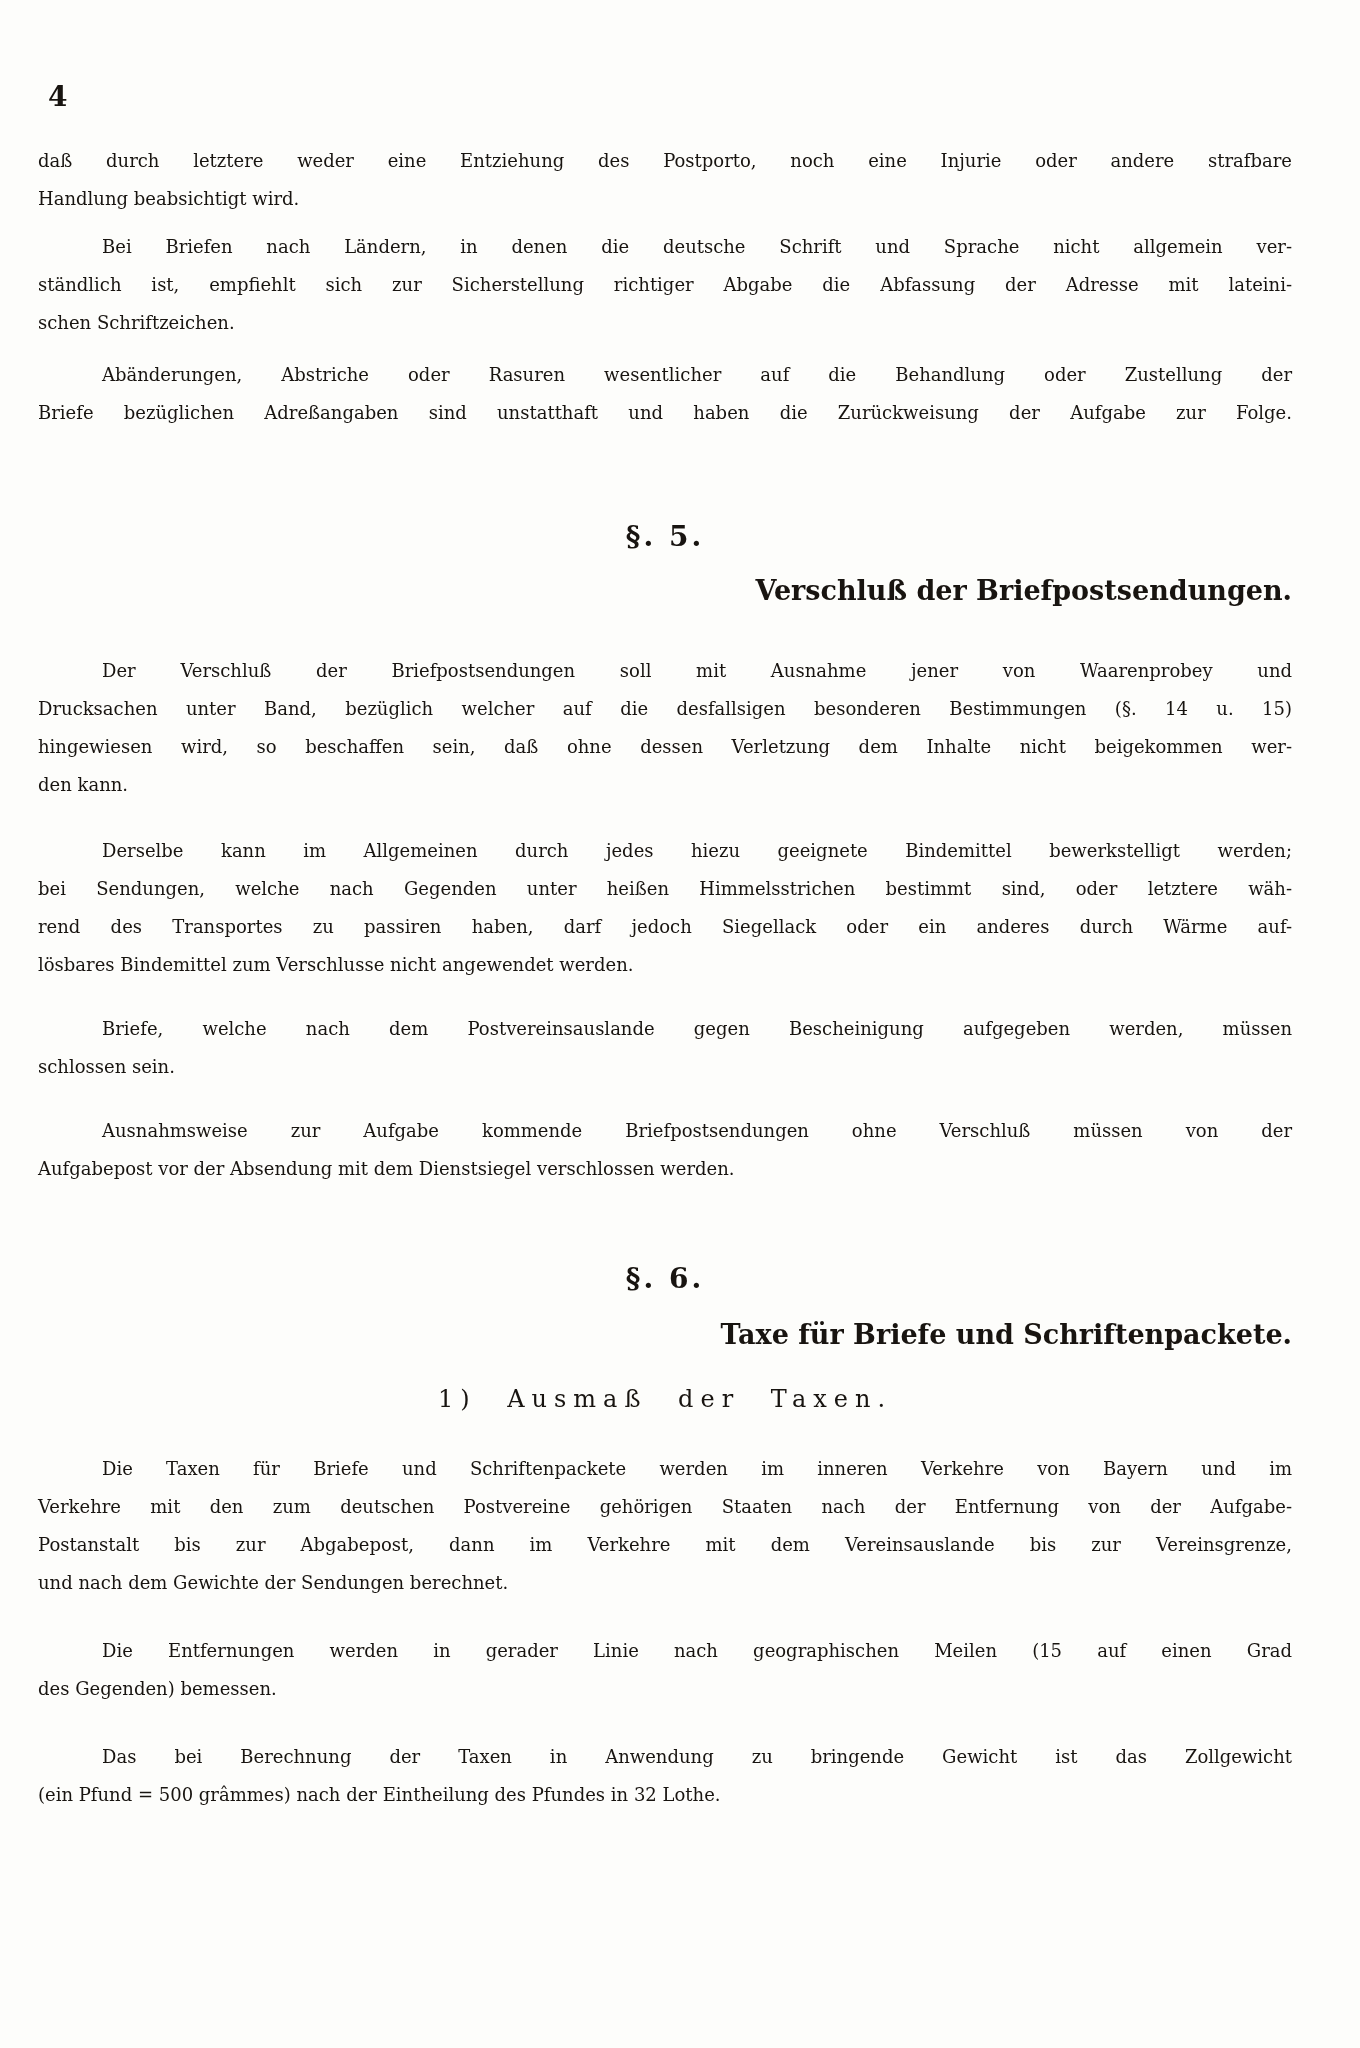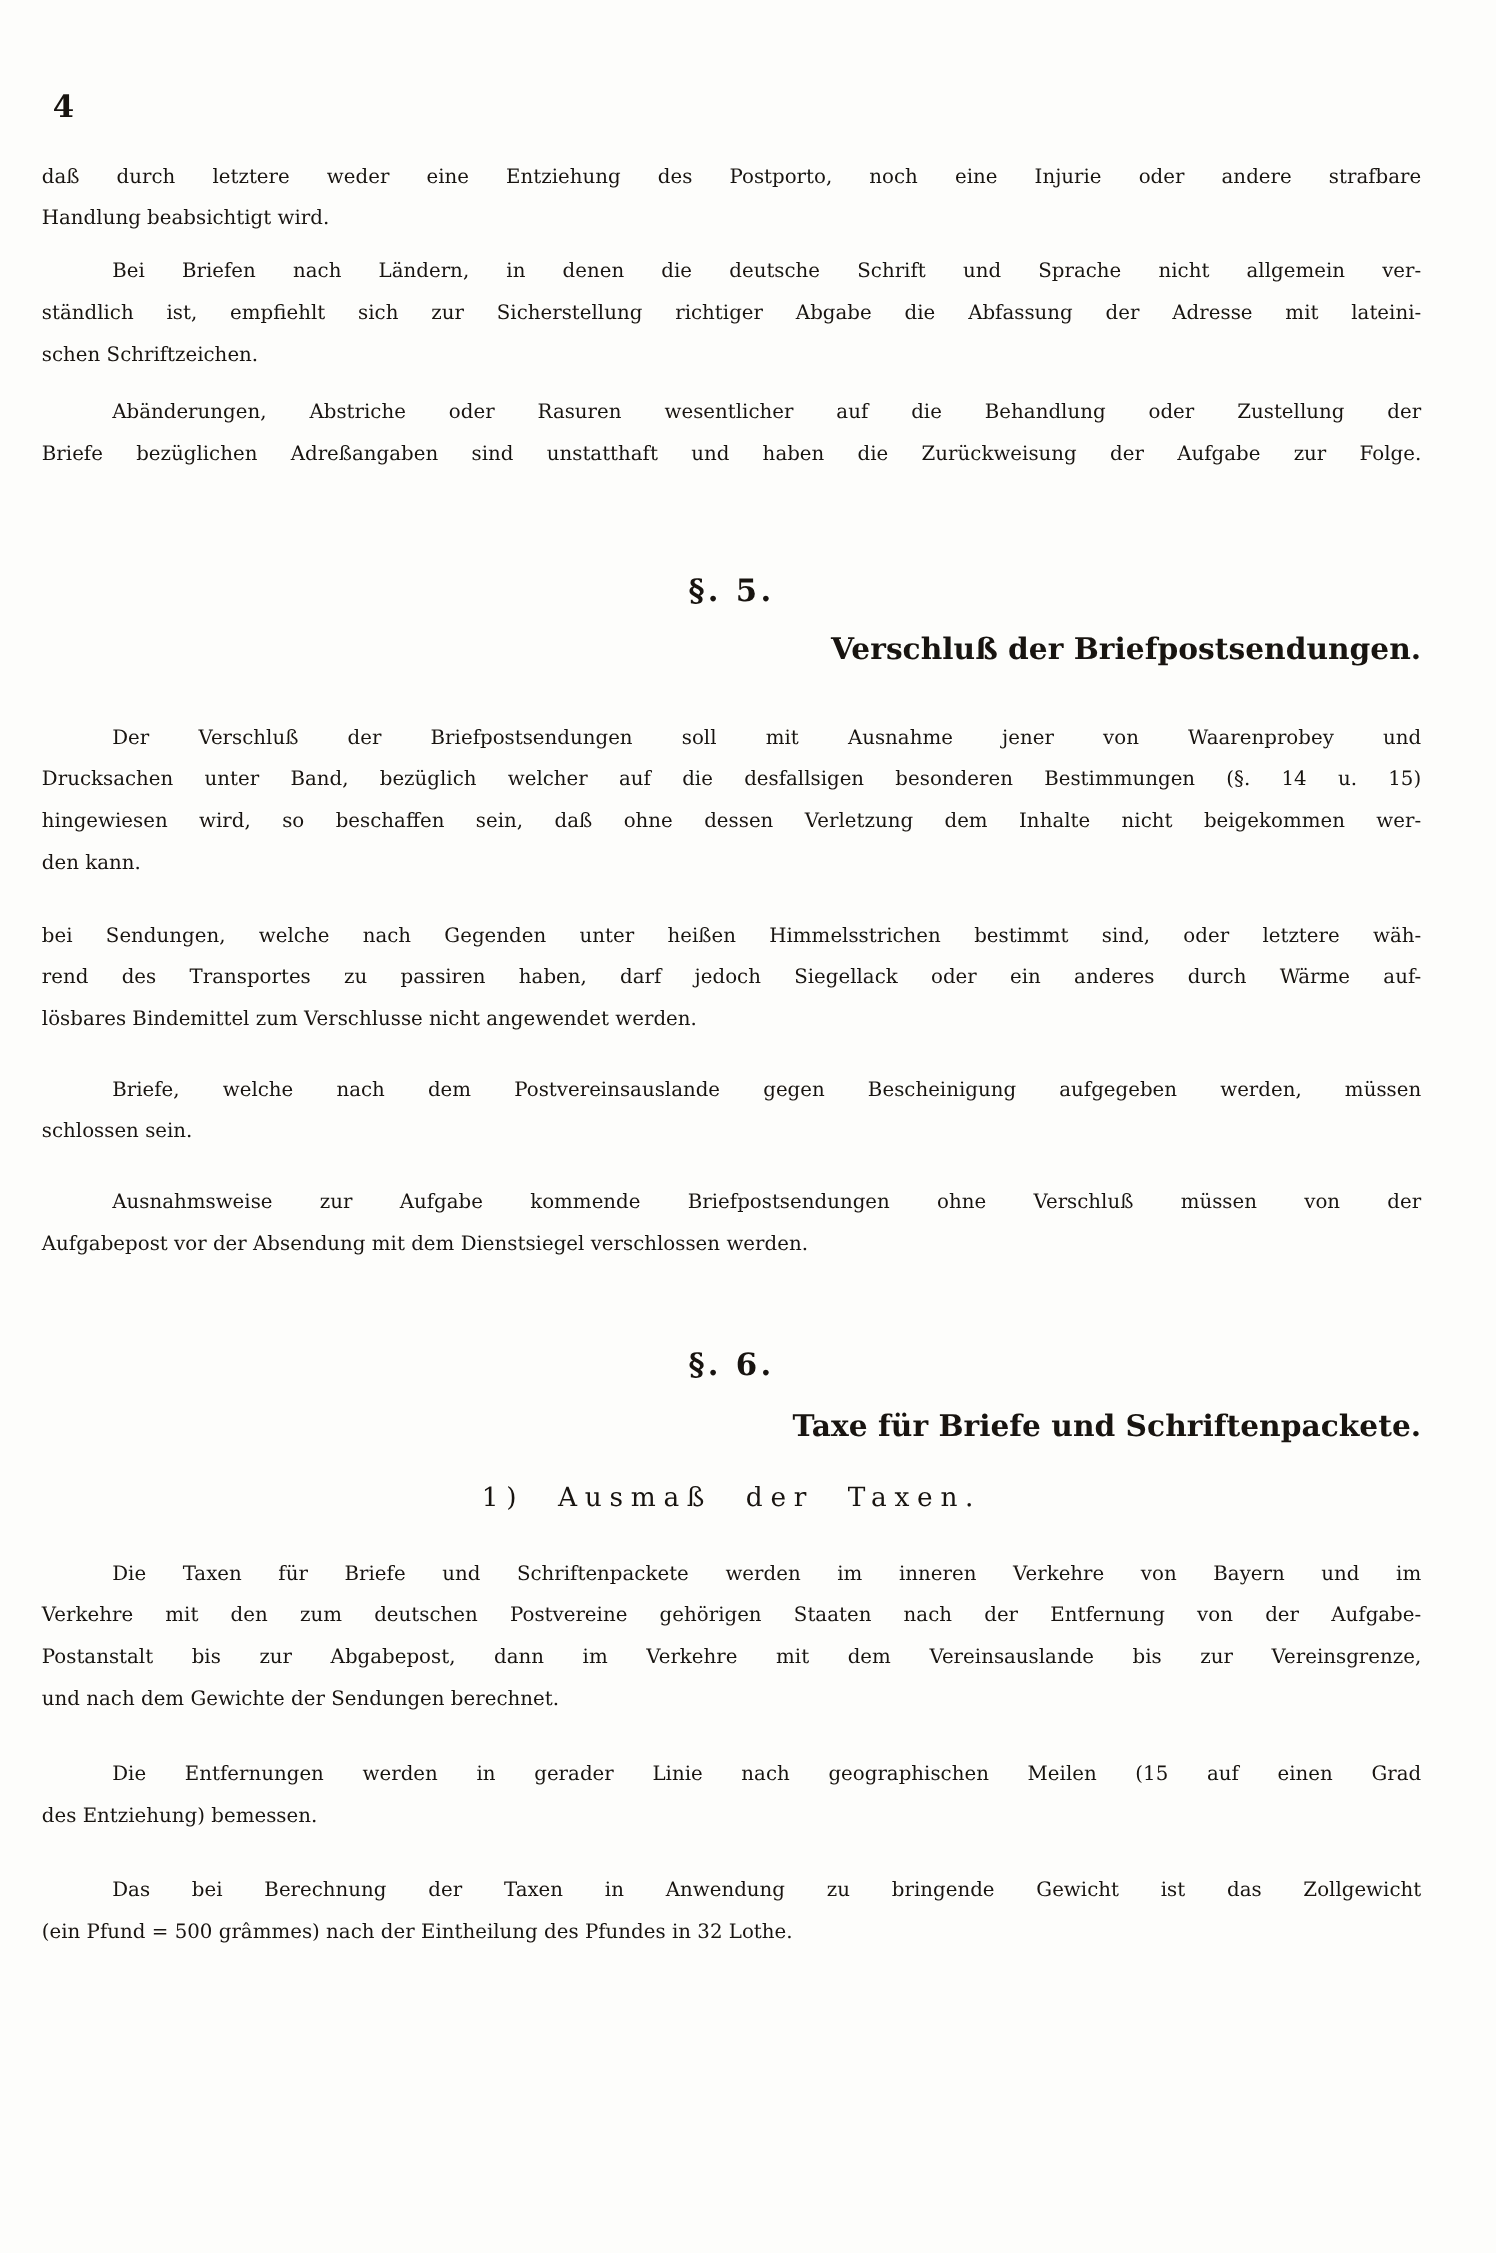--- a/index.html
+++ b/index.html
@@ -99,20 +99,21 @@
       </div>
       <div id="blk-sec5-number" class="section-number">§. 5.</div>
       <div id="blk-sec5-title" class="section-title">Verschluß der Briefpostsendungen.</div>
       <div id="blk-sec5-para-1" class="paragraph">
         <div class="line just first-indent">Der Verschluß der Briefpostsendungen soll mit Ausnahme jener von Waarenprobey und</div>
         <div class="line just">Drucksachen unter Band, bezüglich welcher auf die desfallsigen besonderen Bestimmungen (§. 14 u. 15)</div>
         <div class="line just">hingewiesen wird, so beschaffen sein, daß ohne dessen Verletzung dem Inhalte nicht beigekommen wer-</div>
         <div class="line">den kann.</div>
       </div>
       <div id="blk-sec5-para-2" class="paragraph">
+        <div class="line just first-indent">Derselbe kann im Allgemeinen durch jedes hiezu geeignete Bindemittel bewerkstelligt werden;</div>
         <div class="line just">bei Sendungen, welche nach Gegenden unter heißen Himmelsstrichen bestimmt sind, oder letztere wäh-</div>
         <div class="line just">rend des Transportes zu passiren haben, darf jedoch Siegellack oder ein anderes durch Wärme auf-</div>
         <div class="line">lösbares Bindemittel zum Verschlusse nicht angewendet werden.</div>
       </div>
       <div id="blk-sec5-para-3" class="paragraph">
         <div class="line just first-indent">Briefe, welche nach dem Postvereinsauslande gegen Bescheinigung aufgegeben werden, müssen</div>
         <div class="line">schlossen sein.</div>
       </div>
       <div id="blk-sec5-para-4" class="paragraph">
         <div class="line just first-indent">Ausnahmsweise zur Aufgabe kommende Briefpostsendungen ohne Verschluß müssen von der</div>
@@ -122,20 +123,20 @@
       <div id="blk-sec6-title" class="section-title">Taxe für Briefe und Schriftenpackete.</div>
       <div id="blk-sec6-subtitle" class="spaced-heading">1) Ausmaß der Taxen.</div>
       <div id="blk-sec6-para-1" class="paragraph">
         <div class="line just first-indent">Die Taxen für Briefe und Schriftenpackete werden im inneren Verkehre von Bayern und im</div>
         <div class="line just">Verkehre mit den zum deutschen Postvereine gehörigen Staaten nach der Entfernung von der Aufgabe-</div>
         <div class="line just">Postanstalt bis zur Abgabepost, dann im Verkehre mit dem Vereinsauslande bis zur Vereinsgrenze,</div>
         <div class="line">und nach dem Gewichte der Sendungen berechnet.</div>
       </div>
       <div id="blk-sec6-para-2" class="paragraph">
         <div class="line just first-indent">Die Entfernungen werden in gerader Linie nach geographischen Meilen (15 auf einen Grad</div>
-        <div class="line">des Entziehung) bemessen.</div>
+        <div class="line">des Gegenden) bemessen.</div>
       </div>
       <div id="blk-sec6-para-3" class="paragraph">
         <div class="line just first-indent">Das bei Berechnung der Taxen in Anwendung zu bringende Gewicht ist das Zollgewicht</div>
         <div class="line">(ein Pfund = 500 grâmmes) nach der Eintheilung des Pfundes in 32 Lothe.</div>
       </div>
     </div>
 </div>
 
 </body></html>

